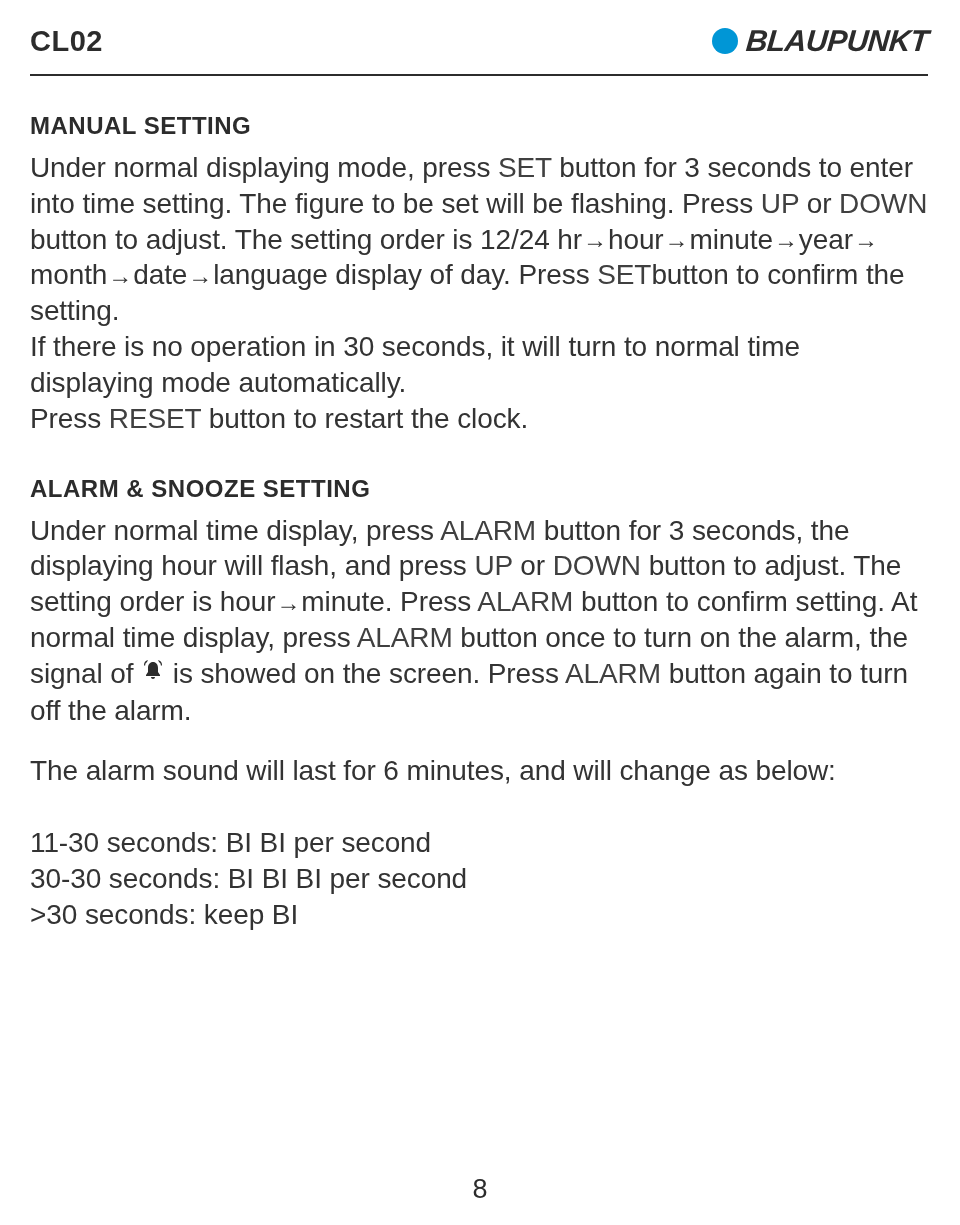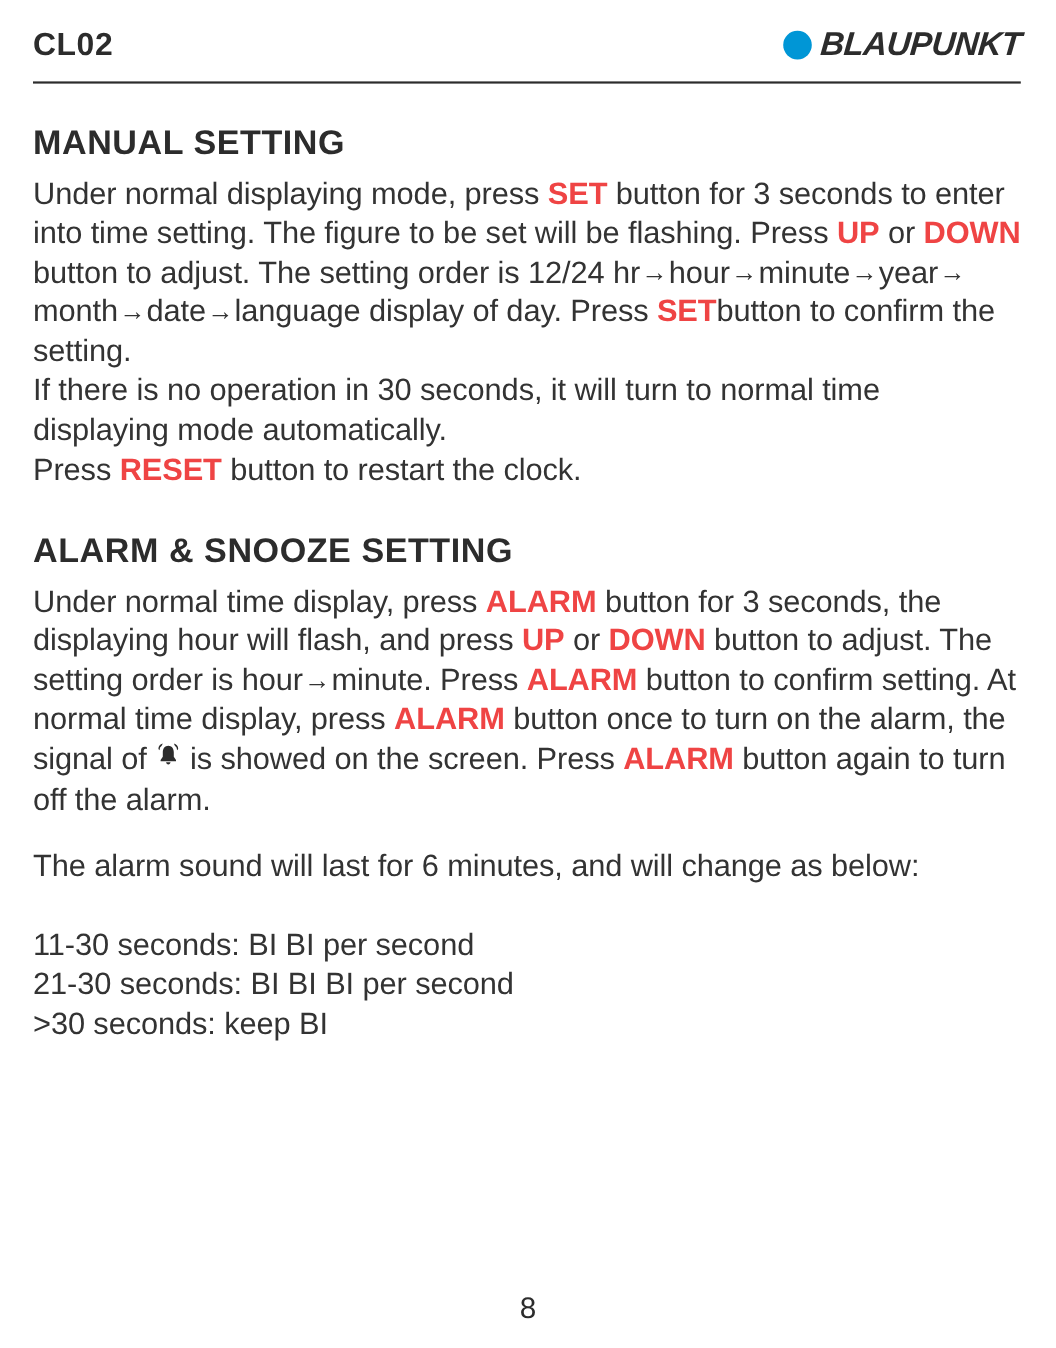--- a/index.html
+++ b/index.html
@@ -38,33 +38,33 @@
       flex-shrink: 0;
     }
     .brandname {
       font-size: 30px;
       font-weight: 900;
       font-style: italic;
       letter-spacing: -0.5px;
       transform: skewX(-5deg);
     }
     .section-title {
-      font-size: 31px;
+      font-size: 24px;
       font-weight: 800;
       margin-bottom: 10px;
       letter-spacing: 0.5px;
     }
     .body-text {
       font-size: 28px;
       line-height: 1.28;
       letter-spacing: -0.1px;
       color: #333333;
     }
     .section { margin-bottom: 38px; }
-    .bold { font-weight: 700; color: #ef4444; }
+    .bold { font-weight: 400; color: #404040; }
     .arrow {
       display: inline-block;
       font-size: 24px;
       vertical-align: middle;
       margin: 0 1px;
       position: relative;
       top: -1px;
     }
     .bell-icon {
       display: inline-block;
@@ -112,18 +112,18 @@
       <svg width="24" height="24" viewBox="0 0 24 24" fill="#2c2c2c">
         <path d="M12 3 C9 3 7 5.5 7 9 L7 13 L5 16 L5 17 L19 17 L19 16 L17 13 L17 9 C17 5.5 15 3 12 3 Z M10 18 C10 19.1 10.9 20 12 20 C13.1 20 14 19.1 14 18 Z M3 6 Q3 2 7 1 L6 3 Q4 4 4 7 Z M21 6 Q21 2 17 1 L18 3 Q20 4 20 7 Z"></path>
       </svg>
     </span>
     <span> is showed on the screen. Press </span><span class="bold">ALARM</span><span> button again to turn off the alarm.</span>
     <span class="gap"></span>
     <span>The alarm sound will last for 6 minutes, and will change as below:</span>
     <br>
     <br>
     <span>11-30 seconds: BI BI per second</span><br>
-    <span>21-30 seconds: BI BI BI per second</span><br>
+    <span>30-30 seconds: BI BI BI per second</span><br>
     <span>&gt;30 seconds: keep BI</span>
   </div>
 </div>
 
 <div class="page-num">8</div>
 
 </body></html>

